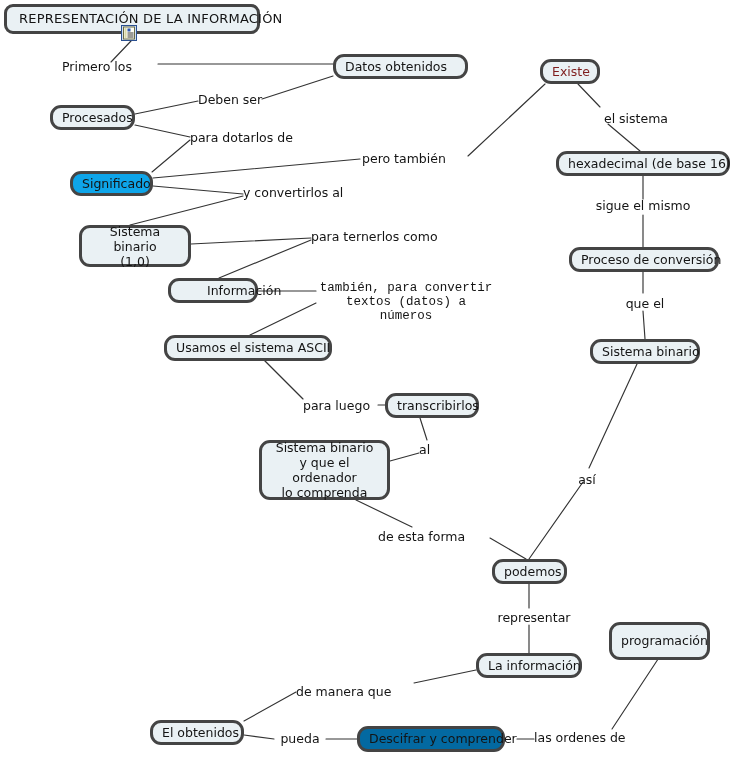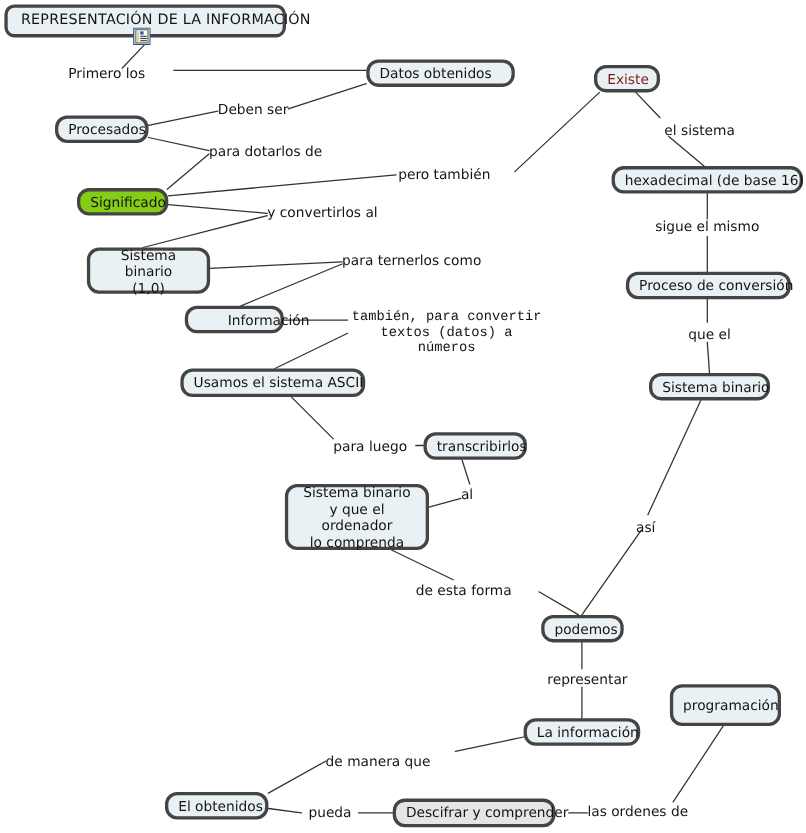--- a/index.html
+++ b/index.html
@@ -116,36 +116,36 @@
       <line x1="517" y1="739" x2="534" y2="739" stroke="#333333" stroke-width="1.15" stroke-linecap="round"></line>
       <line x1="612" y1="729" x2="666" y2="647" stroke="#333333" stroke-width="1.15" stroke-linecap="round"></line>
     </svg>
 
   <div id="nodes-layer">
       <div class="node title-node" style="left: 4px; top: 4px; width: 256px; height: 30px; background: rgb(234, 241, 244); border-color: rgb(68, 68, 68); color: rgb(20, 20, 20);"><span>REPRESENTACIÓN DE LA INFORMACIÓN</span></div>
       <div class="node" style="left: 333px; top: 54px; width: 135px; height: 25px; background: rgb(234, 241, 244); border-color: rgb(68, 68, 68); color: rgb(20, 20, 20);"><span>Datos obtenidos</span></div>
       <div class="node" style="left: 540px; top: 59px; width: 60px; height: 25px; background: rgb(234, 241, 244); border-color: rgb(68, 68, 68); color: #7f1d1d;"><span>Existe</span></div>
       <div class="node" style="left: 50px; top: 105px; width: 85px; height: 25px; background: rgb(234, 241, 244); border-color: rgb(68, 68, 68); color: rgb(20, 20, 20);"><span>Procesados</span></div>
       <div class="node" style="left: 556px; top: 151px; width: 174px; height: 25px; background: rgb(234, 241, 244); border-color: rgb(68, 68, 68); color: rgb(20, 20, 20);"><span>hexadecimal (de base 16)</span></div>
-      <div class="node" style="left: 70px; top: 171px; width: 83px; height: 25px; background: #84cc16; border-color: rgb(68, 68, 68); color: rgb(20, 20, 20);"><span>Significado</span></div>
+      <div class="node" style="left: 70px; top: 171px; width: 83px; height: 25px; background: #0ea5e9; border-color: rgb(68, 68, 68); color: rgb(20, 20, 20);"><span>Significado</span></div>
       <div class="node multiline" style="left: 79px; top: 225px; width: 112px; height: 42px; background: rgb(234, 241, 244); border-color: rgb(68, 68, 68); color: rgb(20, 20, 20);"><span>Sistema binario
 (1,0)</span></div>
       <div class="node" style="left: 569px; top: 247px; width: 150px; height: 25px; background: rgb(234, 241, 244); border-color: rgb(68, 68, 68); color: rgb(20, 20, 20);"><span>Proceso de conversión</span></div>
       <div class="node" style="left: 168px; top: 278px; width: 90px; height: 25px; background: rgb(234, 241, 244); border-color: rgb(68, 68, 68); color: rgb(20, 20, 20); padding-left: 36px;"><span>Información</span></div>
       <div class="node" style="left: 590px; top: 339px; width: 110px; height: 25px; background: rgb(234, 241, 244); border-color: rgb(68, 68, 68); color: rgb(20, 20, 20);"><span>Sistema binario</span></div>
       <div class="node" style="left: 164px; top: 335px; width: 168px; height: 26px; background: rgb(234, 241, 244); border-color: rgb(68, 68, 68); color: rgb(20, 20, 20);"><span>Usamos el sistema ASCII</span></div>
       <div class="node" style="left: 385px; top: 393px; width: 94px; height: 25px; background: rgb(234, 241, 244); border-color: rgb(68, 68, 68); color: rgb(20, 20, 20);"><span>transcribirlos</span></div>
       <div class="node multiline" style="left: 259px; top: 440px; width: 131px; height: 60px; background: rgb(234, 241, 244); border-color: rgb(68, 68, 68); color: rgb(20, 20, 20);"><span>Sistema binario
 y que el ordenador
 lo comprenda</span></div>
       <div class="node" style="left: 492px; top: 559px; width: 75px; height: 25px; background: rgb(234, 241, 244); border-color: rgb(68, 68, 68); color: rgb(20, 20, 20);"><span>podemos</span></div>
       <div class="node" style="left: 609px; top: 622px; width: 101px; height: 38px; background: rgb(234, 241, 244); border-color: rgb(68, 68, 68); color: rgb(20, 20, 20);"><span>programación</span></div>
       <div class="node" style="left: 476px; top: 653px; width: 106px; height: 25px; background: rgb(234, 241, 244); border-color: rgb(68, 68, 68); color: rgb(20, 20, 20);"><span>La información</span></div>
       <div class="node" style="left: 150px; top: 720px; width: 94px; height: 25px; background: rgb(234, 241, 244); border-color: rgb(68, 68, 68); color: rgb(20, 20, 20);"><span>El obtenidos</span></div>
-      <div class="node" style="left: 357px; top: 726px; width: 148px; height: 26px; background: #e5e5e5; border-color: rgb(68, 68, 68); color: rgb(20, 20, 20);"><span>Descifrar y comprender</span></div>
+      <div class="node" style="left: 357px; top: 726px; width: 148px; height: 26px; background: #0369a1; border-color: rgb(68, 68, 68); color: rgb(20, 20, 20);"><span>Descifrar y comprender</span></div>
     </div>
   <div id="labels-layer">
       <div class="linklabel left" style="left: 62px; top: 60px; width: 96px; color: rgb(20, 20, 20);">Primero los</div>
       <div class="linklabel left" style="left: 198px; top: 93px; width: 86px; color: rgb(20, 20, 20);">Deben ser</div>
       <div class="linklabel left" style="left: 190px; top: 131px; width: 126px; color: rgb(20, 20, 20);">para dotarlos de</div>
       <div class="linklabel center" style="left: 576px; top: 112px; width: 80px; color: rgb(20, 20, 20); margin-left: 20px;">el sistema</div>
       <div class="linklabel left" style="left: 362px; top: 152px; width: 106px; color: rgb(20, 20, 20);">pero también</div>
       <div class="linklabel left" style="left: 243px; top: 186px; width: 125px; color: rgb(20, 20, 20);">y convertirlos al</div>
       <div class="linklabel center" style="left: 583px; top: 199px; width: 120px; color: rgb(20, 20, 20);">sigue el mismo</div>
       <div class="linklabel left" style="left: 311px; top: 230px; width: 156px; color: rgb(20, 20, 20);">para ternerlos como</div>

